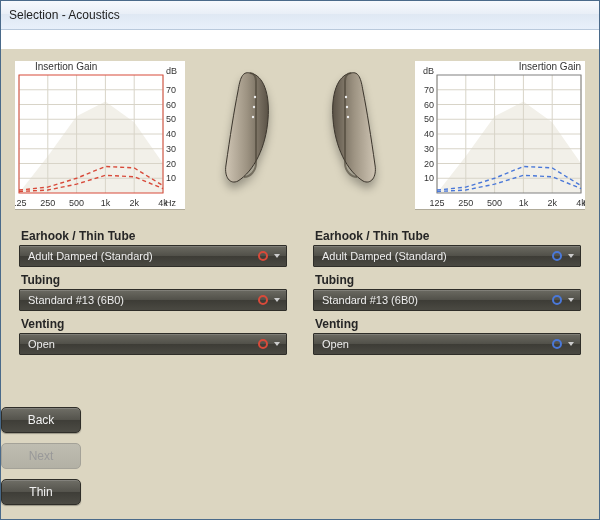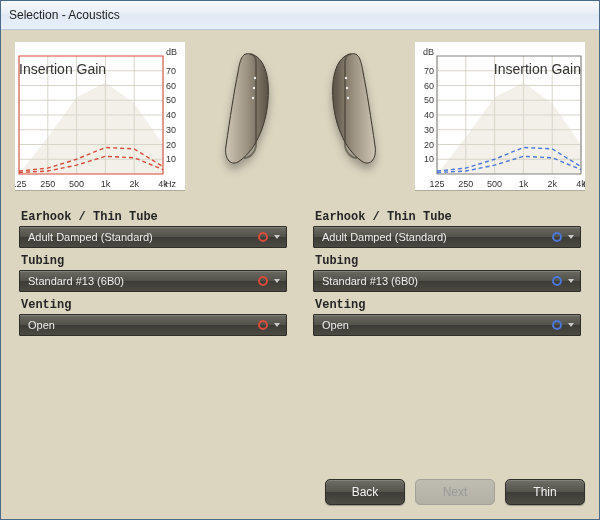--- a/index.html
+++ b/index.html
@@ -11,20 +11,21 @@
   }
   .window {
     width: 600px;
     height: 520px;
     box-sizing: border-box;
     border: 1px solid #4a6a8a;
     background: #fff;
     display: flex;
     flex-direction: column;
     box-shadow: 0 0 6px rgba(0,0,0,0.3);
+    gap: 19px;
   }
   .titlebar {
     height: 28px;
     background: linear-gradient(to bottom, #f6f9fd 0%, #e9eff7 45%, #dfe8f3 46%, #e8f0fb 100%);
     border-bottom: 1px solid #b9c9dc;
     display: flex;
     align-items: center;
     padding: 0 8px;
     color: #222;
   }
@@ -49,23 +50,24 @@
     position: relative;
   }
   .chart-box.left {
     box-shadow: 0 1px 0 rgba(0,0,0,0.2);
   }
   .chart-box.right {
     box-shadow: 0 1px 0 rgba(0,0,0,0.2);
   }
   .chart-title {
     position: absolute;
-    top: 19px;
-    font-size: 14px;
+    top: 0;
+    font-size: 10px;
     color: #333;
+    padding-left: 16px;
   }
   .chart-box.left .chart-title { left: 4px; }
   .chart-box.right .chart-title { right: 4px; }
   .device {
     flex: 1;
     display: flex;
     justify-content: center;
     align-items: flex-start;
     padding-top: 6px;
   }
@@ -78,21 +80,20 @@
   .col {
     flex: 1;
     display: flex;
     flex-direction: column;
   }
   .field-label {
     font-weight: bold;
     color: #262626;
     margin: 6px 0 2px 2px;
     font-size: 12px;
-    font-family: Liberation Mono, monospace;
   }
   .dropdown {
     height: 20px;
     border-radius: 1px;
     background: linear-gradient(to bottom, #6b6a62 0%, #52514a 48%, #3d3c36 52%, #4a4942 100%);
     border: 1px solid #2f2e29;
     color: #eee;
     display: flex;
     align-items: center;
     padding: 0 22px 0 8px;
@@ -125,20 +126,21 @@
   }
   .ring.red { border-color: #d84a3a; }
   .ring.blue { border-color: #4a78d8; }
 
   .footer {
     margin-top: auto;
     display: flex;
     justify-content: flex-end;
     gap: 10px;
     padding: 0 14px 14px 0;
+    flex-direction: column;
   }
   .btn {
     width: 78px;
     height: 24px;
     border-radius: 5px;
     background: linear-gradient(to bottom, #6f6e66 0%, #55544d 48%, #3f3e38 52%, #4c4b44 100%);
     border: 1px solid #2f2e29;
     color: #f2f2f2;
     font-size: 12px;
     display: flex;

